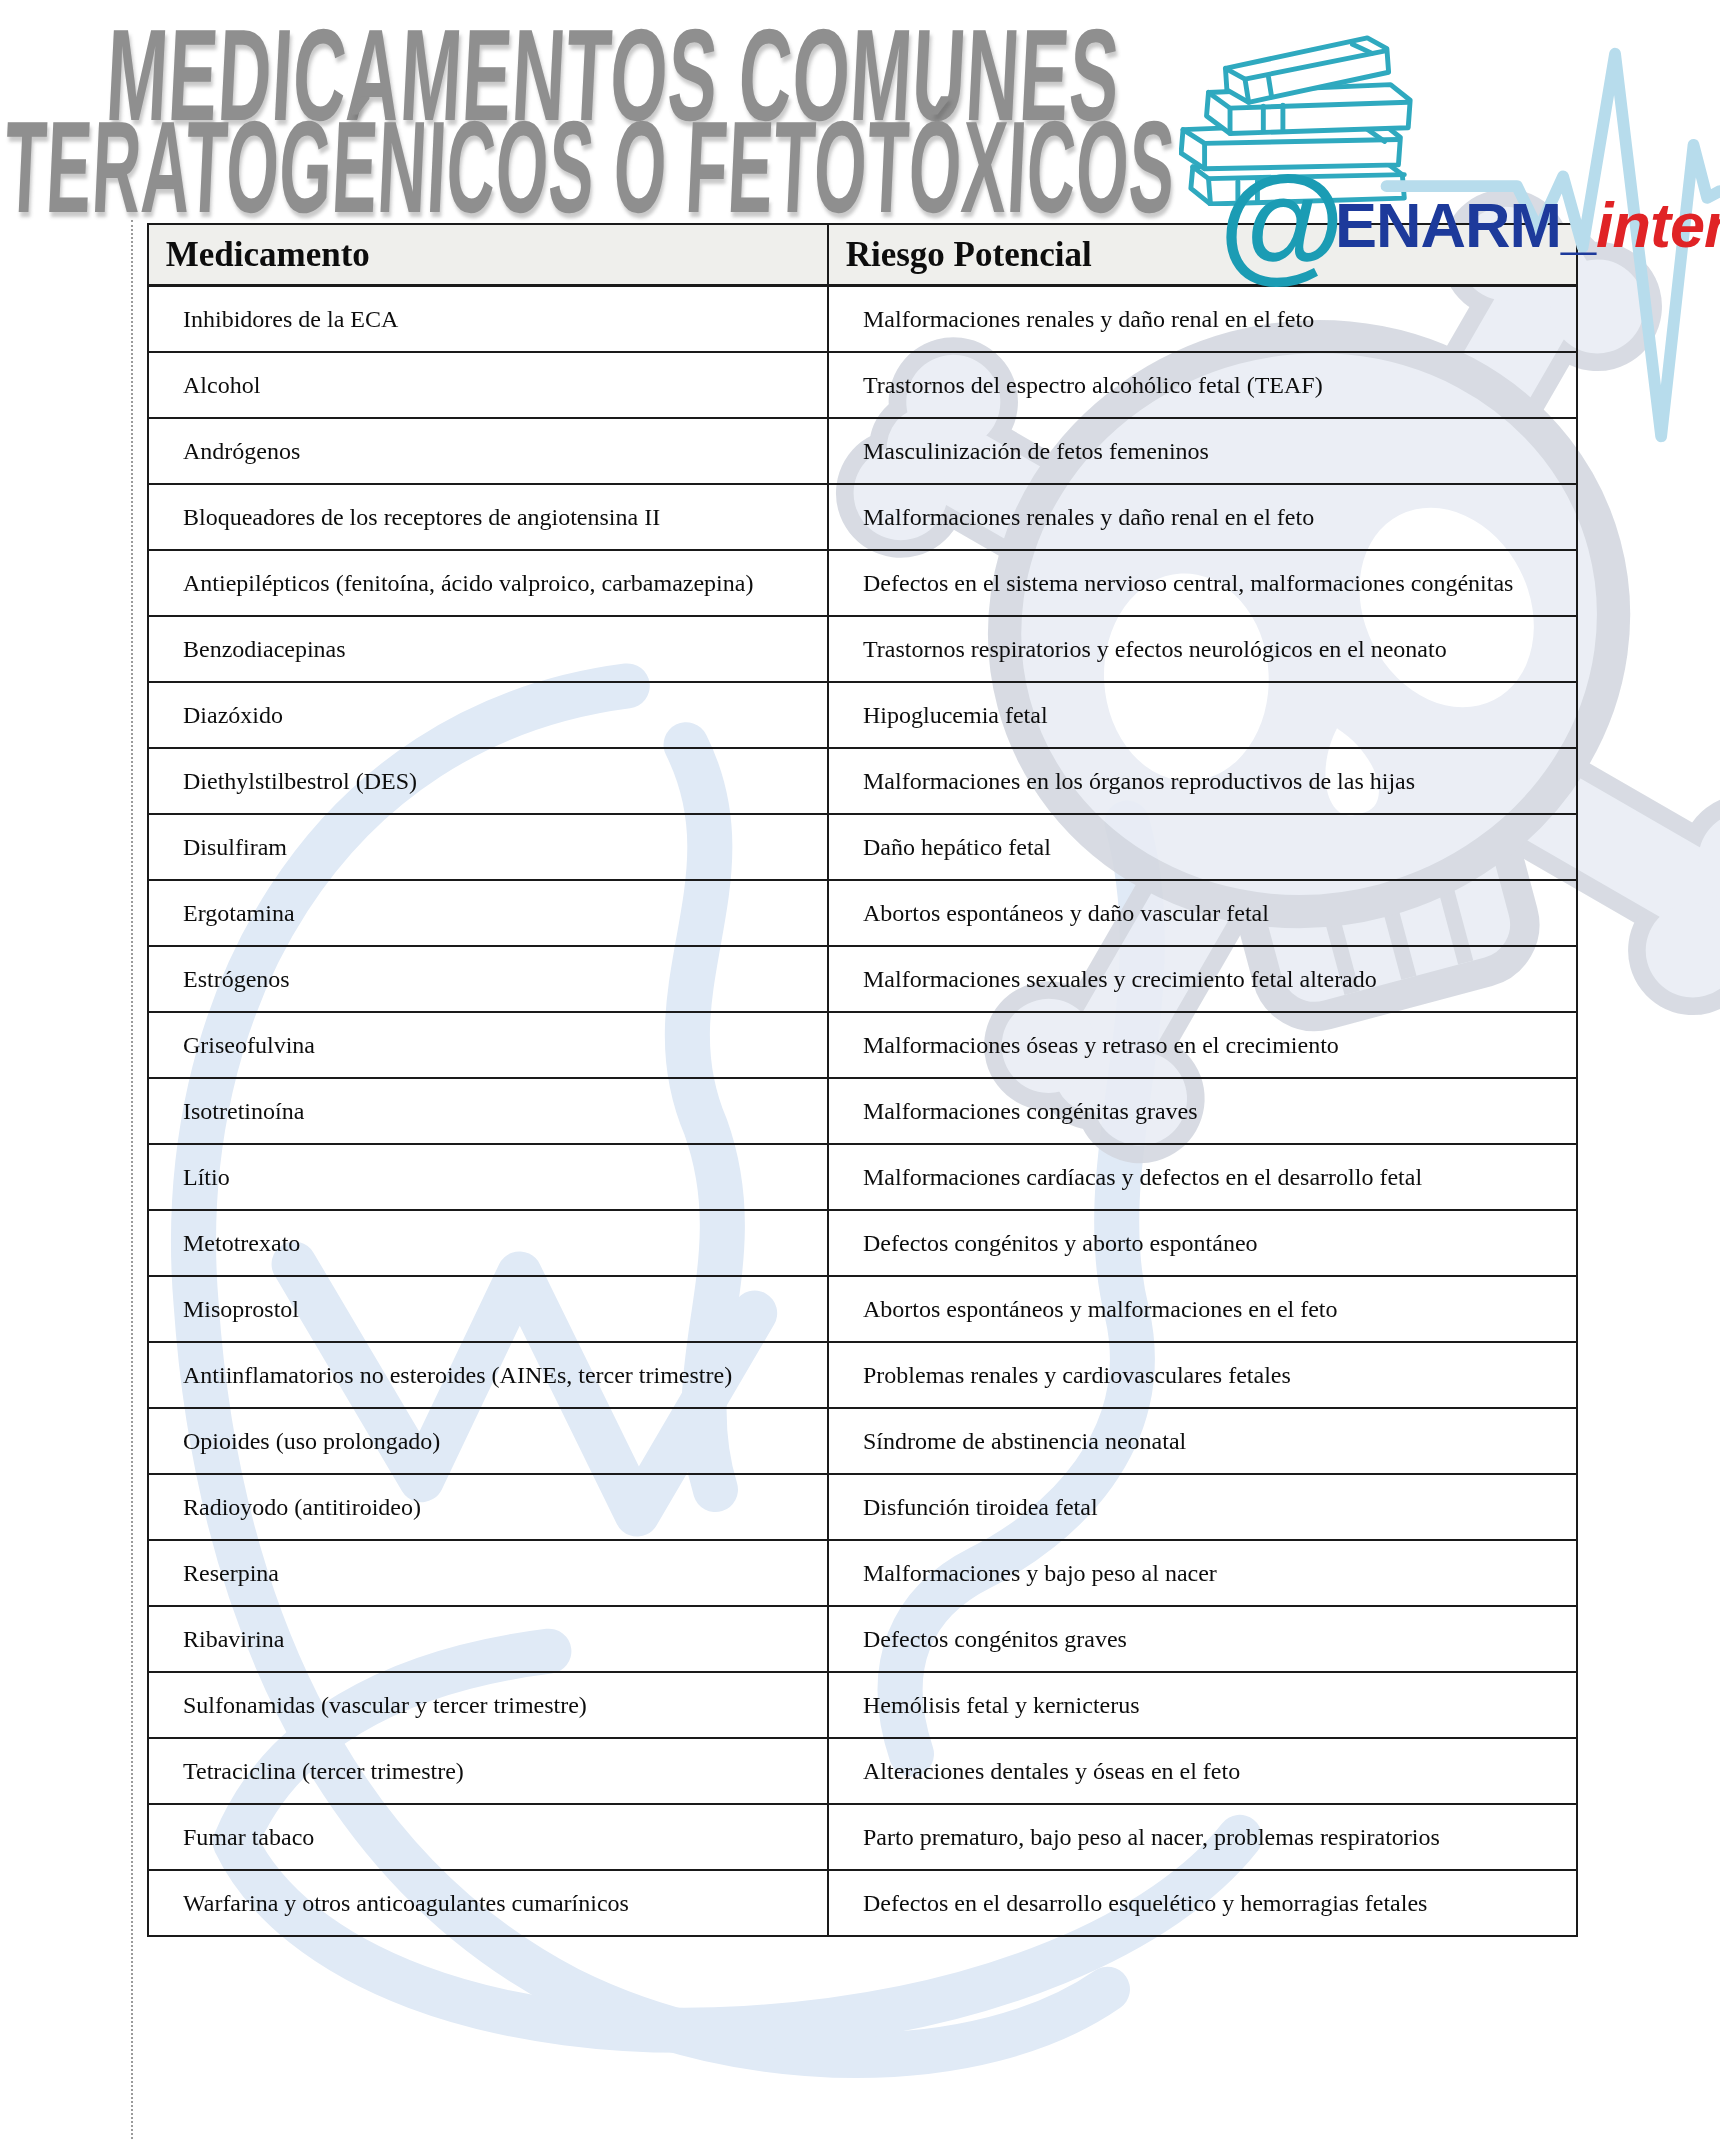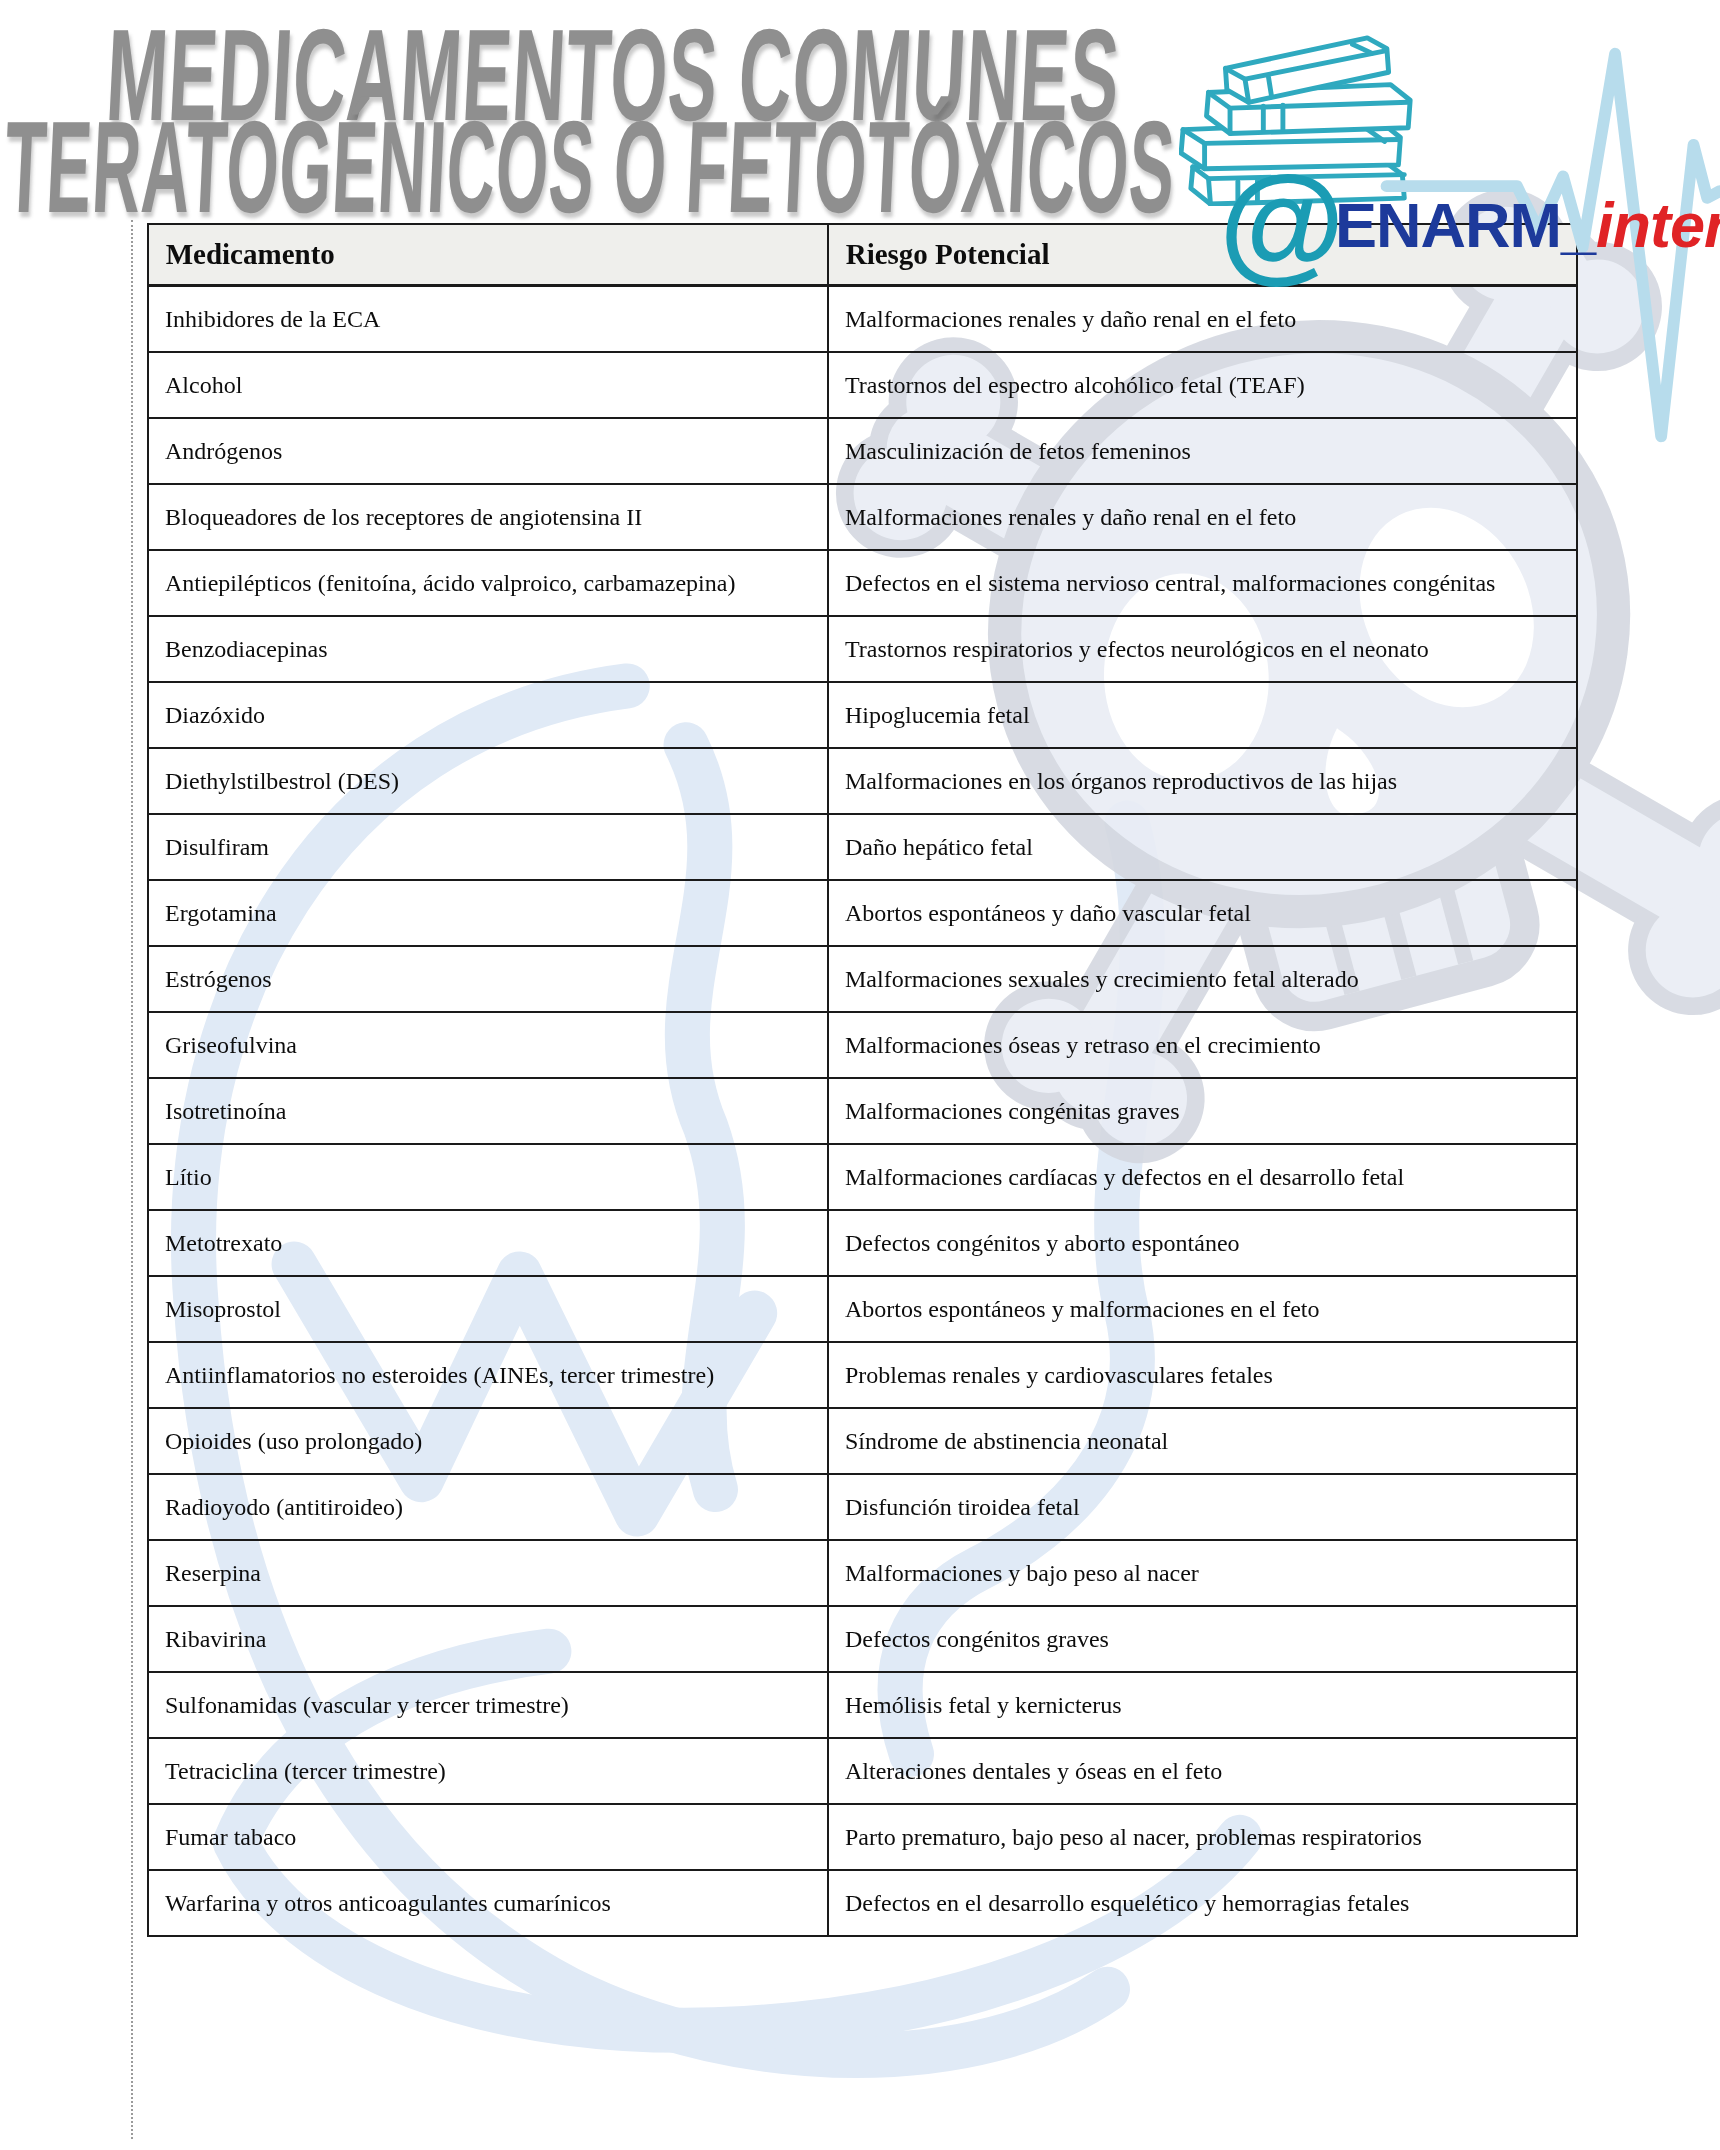--- a/index.html
+++ b/index.html
@@ -58,25 +58,25 @@
     position:absolute;left:147px;top:223px;width:1429px;z-index:2;
     border-collapse:collapse;table-layout:fixed;background:transparent;
   }
   table.med-table col.c1{width:680px;}
   table.med-table col.c2{width:749px;}
   table.med-table th{
     background:var(--header-bg);
     border:2.9px solid var(--table-border);
     border-bottom:3.9px solid var(--table-border);
     height:59px;padding:0 0 0 16.7px;text-align:left;vertical-align:middle;
-    font-weight:bold;font-size:29px;color:var(--text-black);
+    font-weight:bold;font-size:35px;color:var(--text-black);
   }
   table.med-table td{
     border:2.9px solid var(--table-border);
-    height:64px;padding:0 0 0 16px;text-align:left;vertical-align:middle;
+    height:64px;padding:0 0 0 34px;text-align:left;vertical-align:middle;
     font-size:24px;color:var(--text-black);white-space:nowrap;overflow:hidden;
     background:transparent;
   }
 </style>
 </head>
 <body>
 
 <div class="page">
 
   <svg class="bg-layer" width="1720" height="2150" viewBox="0 0 1755 2194" aria-hidden="true">

